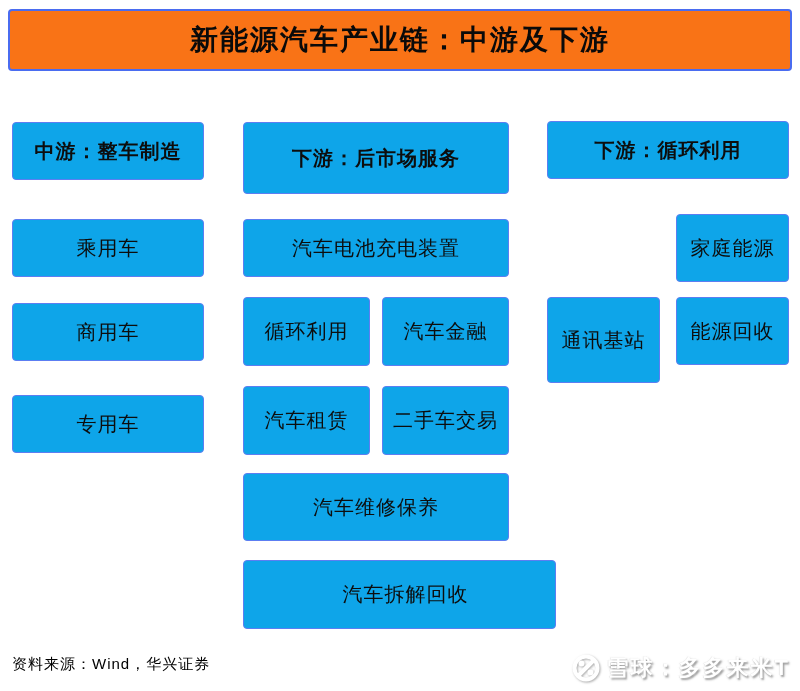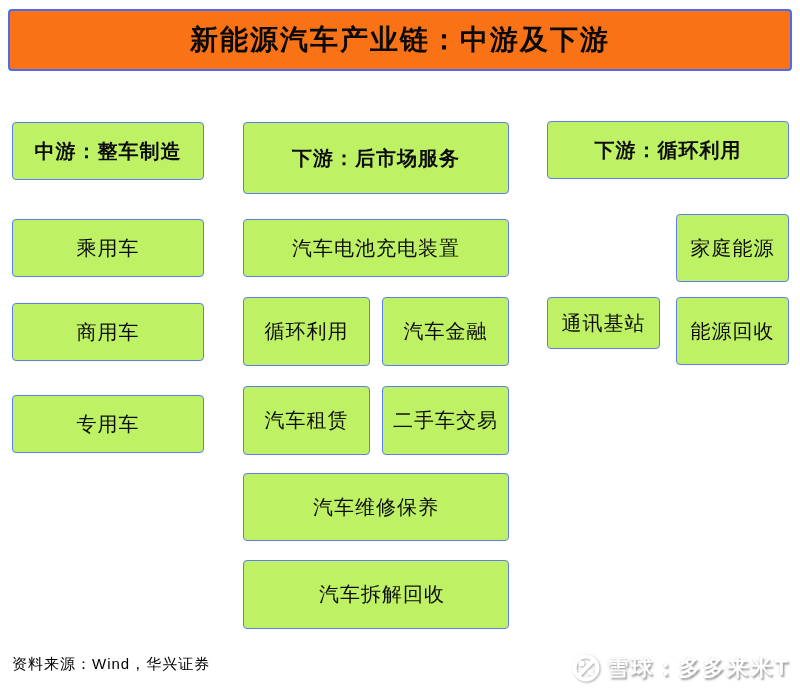--- a/index.html
+++ b/index.html
@@ -4,21 +4,21 @@
 <style>
   html,body{margin:0;padding:0;}
   body{
     width:800px;height:691px;position:relative;background:#ffffff;
     font-family:"Liberation Sans","DejaVu Sans",sans-serif;
     overflow:hidden;
   }
   .canvas{position:absolute;inset:0;width:800px;height:691px;}
   .box{
     position:absolute;
-    background:#bef264;
+    background:#0ea5e9;
     border:1.5px solid #5c7ef2;
     border-radius:4px;
     display:flex;align-items:center;justify-content:center;
     color:#0d0d0d;font-size:20px;letter-spacing:1px;
     box-sizing:border-box;text-align:center;
   }
   .title-box{
     left:8px;top:9px;width:784px;height:62px;
     background:#f97316;border:2px solid #4a6cf0;
     font-size:28px;font-weight:bold;letter-spacing:2px;color:#0a0a0a;
@@ -55,25 +55,25 @@
   <div class="box" style="left:12px;top:303px;width:192px;height:58px;">商用车</div>
   <div class="box" style="left:12px;top:387px;width:192px;height:58px;margin-top:8px;">专用车</div>
 
   <div class="box header-box" style="left:243px;top:122px;width:266px;height:72px;">下游：后市场服务</div>
   <div class="box" style="left:243px;top:219px;width:266px;height:58px;">汽车电池充电装置</div>
   <div class="box" style="left:243px;top:297px;width:127px;height:69px;">循环利用</div>
   <div class="box" style="left:382px;top:297px;width:127px;height:69px;">汽车金融</div>
   <div class="box" style="left:243px;top:386px;width:127px;height:69px;">汽车租赁</div>
   <div class="box" style="left:382px;top:386px;width:127px;height:69px;">二手车交易</div>
   <div class="box" style="left:243px;top:473px;width:266px;height:68px;">汽车维修保养</div>
-  <div class="box" style="left:243px;top:560px;width:266px;height:69px;padding-left:12px;">汽车拆解回收</div>
+  <div class="box" style="left:243px;top:560px;width:313px;height:69px;padding-left:12px;">汽车拆解回收</div>
 
   <div class="box header-box" style="left:547px;top:121px;width:242px;height:58px;">下游：循环利用</div>
   <div class="box" style="left:676px;top:214px;width:113px;height:68px;">家庭能源</div>
-  <div class="box" style="left:547px;top:297px;width:113px;height:52px;">通讯基站</div>
+  <div class="box" style="left:547px;top:297px;width:113px;height:86px;">通讯基站</div>
   <div class="box" style="left:676px;top:297px;width:113px;height:68px;">能源回收</div>
 
   <div class="source-note">资料来源：Wind，华兴证券</div>
 
   <div class="watermark">
     <span class="watermark-logo">
       <svg width="30" height="30" viewBox="0 0 30 30">
         <circle cx="15" cy="15" r="11.5" fill="none" stroke="#ffffff" stroke-width="4"></circle>
         <line x1="7" y1="23" x2="23" y2="7" stroke="#ffffff" stroke-width="4"></line>
         <circle cx="10.5" cy="10.5" r="3" fill="#ffffff"></circle>

